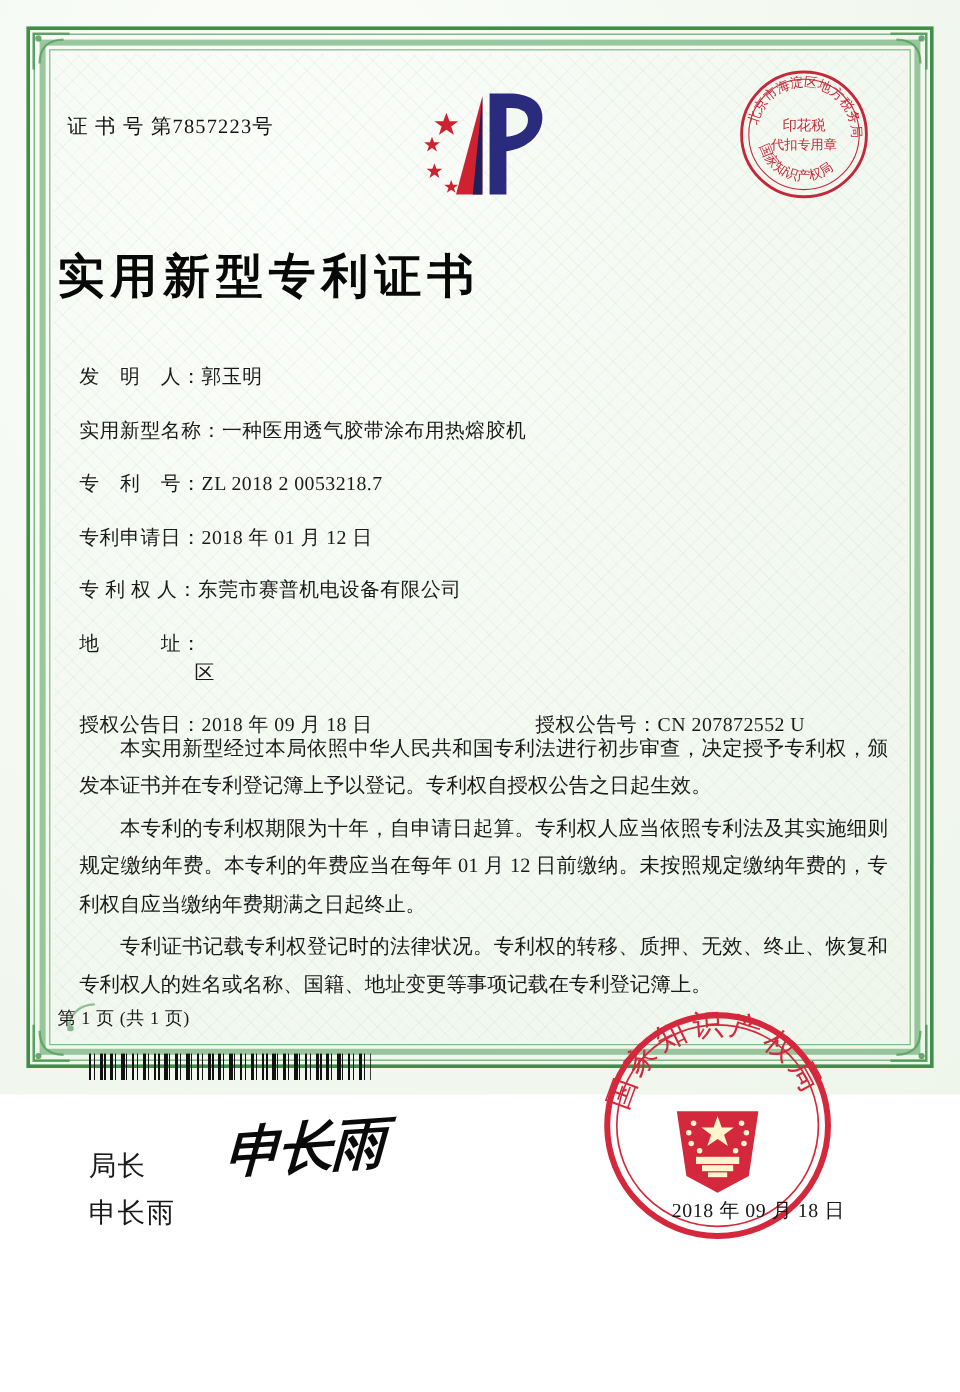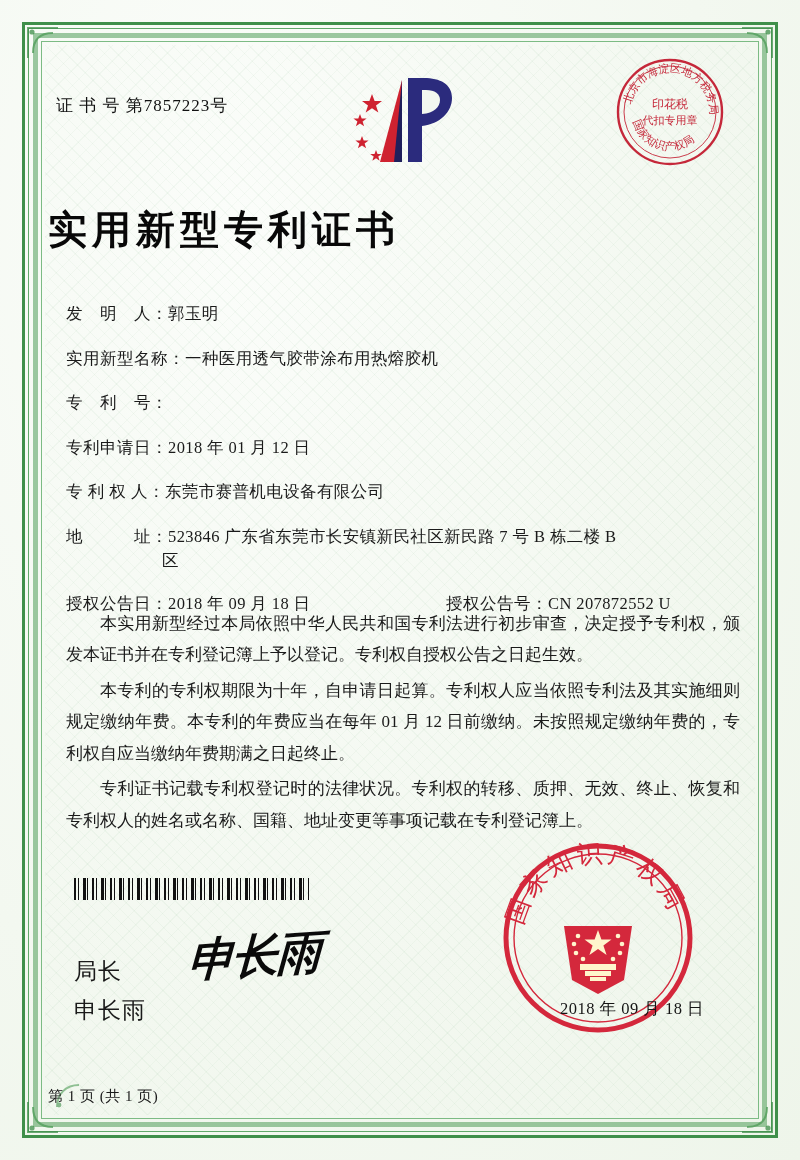--- a/index.html
+++ b/index.html
@@ -10,21 +10,21 @@
     width: 800px;
     height: 1160px;
     background: #ffffff;
     font-family: "Liberation Serif", serif;
     color: #1a1a1a;
     overflow: hidden;
   }
   .page {
     position: relative;
     width: 800px;
-    height: 1160px;
+    height: 912px;
     background:
       radial-gradient(ellipse at 30% 20%, #fbfdfa 0%, #f3f8f0 60%, #eef5ea 100%);
   }
   
   .frame-outer {
     position: absolute;
     left: 22px; top: 22px; right: 22px; bottom: 22px;
     border: 3px solid #3f8f4a;
     box-sizing: border-box;
   }
@@ -319,35 +319,35 @@
         <span class="f-value">郭玉明</span>
       </div>
 
       <div class="field">
         <span class="f-label">实用新型名称：</span>
         <span class="f-value">一种医用透气胶带涂布用热熔胶机</span>
       </div>
 
       <div class="field">
         <span class="f-label">专　利　号：</span>
+        <span class="f-value">ZL 2018 2 0053218.7</span>
       </div>
 
       <div class="field">
         <span class="f-label">专利申请日：</span>
         <span class="f-value">2018 年 01 月 12 日</span>
       </div>
 
       <div class="field">
         <span class="f-label">专 利 权 人：</span>
         <span class="f-value">东莞市赛普机电设备有限公司</span>
       </div>
 
       <div class="field">
         <span class="f-label">地　　　址：</span>
-        <span class="f-value">523846 广东省东莞市长安镇新民社区新民路 7 号 B 栋二楼 B</span>
       </div>
 
       <div class="addr-cont">区</div>
 
       <div class="row-pair">
         <span class="pair-left">
           <span class="f-label">授权公告日：</span>
           <span class="f-value">2018 年 09 月 18 日</span>
         </span>
         <span class="pair-right">

